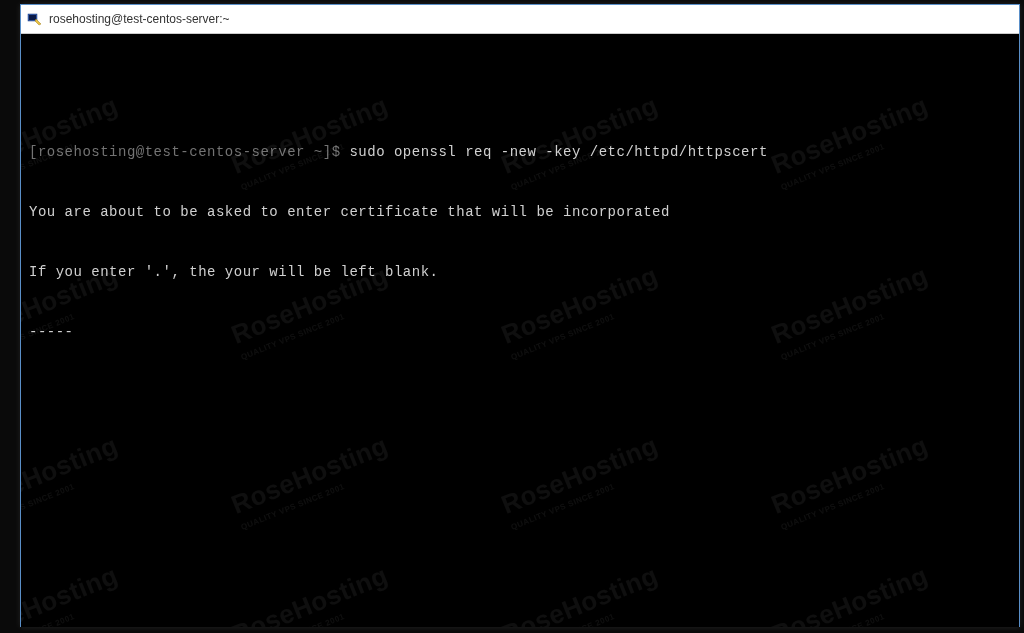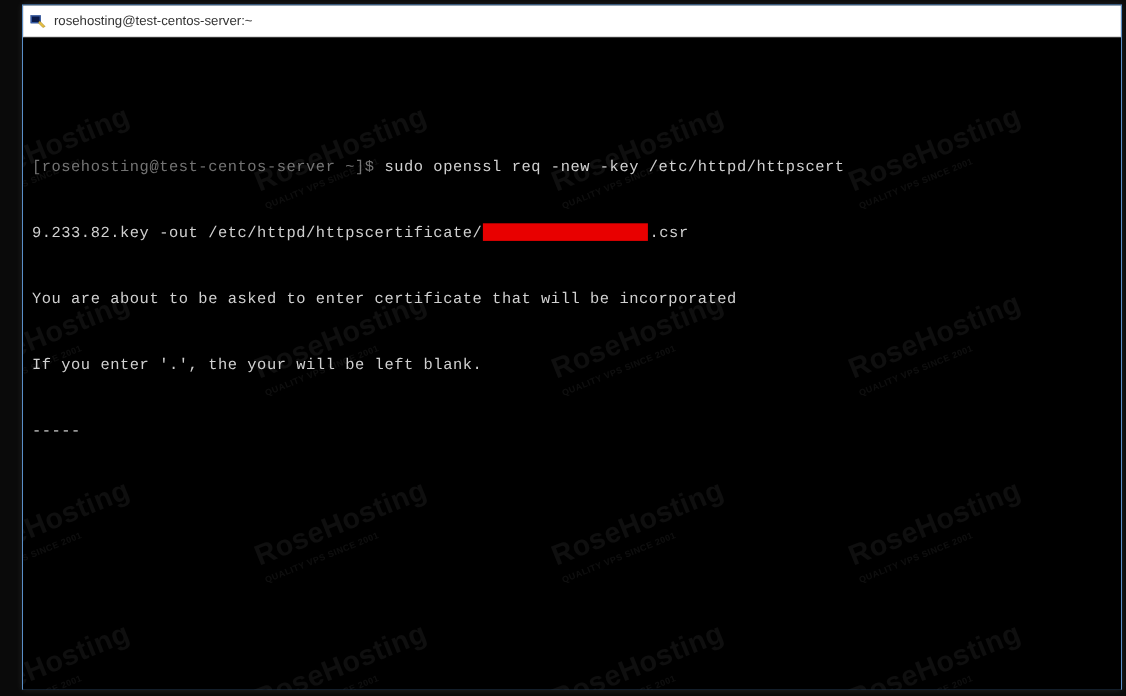--- a/index.html
+++ b/index.html
@@ -108,21 +108,20 @@
       <div class="wm" style="top:430px; left:210px;"><span class="brand">RoseHosting</span><span class="tag">QUALITY VPS SINCE 2001</span></div>
       <div class="wm" style="top:430px; left:480px;"><span class="brand">RoseHosting</span><span class="tag">QUALITY VPS SINCE 2001</span></div>
       <div class="wm" style="top:430px; left:750px;"><span class="brand">RoseHosting</span><span class="tag">QUALITY VPS SINCE 2001</span></div>
       <div class="wm" style="top:560px; left:-60px;"><span class="brand">RoseHosting</span><span class="tag">QUALITY VPS SINCE 2001</span></div>
       <div class="wm" style="top:560px; left:210px;"><span class="brand">RoseHosting</span><span class="tag">QUALITY VPS SINCE 2001</span></div>
       <div class="wm" style="top:560px; left:480px;"><span class="brand">RoseHosting</span><span class="tag">QUALITY VPS SINCE 2001</span></div>
       <div class="wm" style="top:560px; left:750px;"><span class="brand">RoseHosting</span><span class="tag">QUALITY VPS SINCE 2001</span></div>
     </div>
 
     <span class="term-row"><span class="green">[rosehosting@test-centos-server ~]$ </span><span>sudo openssl req -new -key /etc/httpd/httpscert</span></span>
-    <span class="term-row"><span>9.233.82.key -out /etc/httpd/httpscertificate/</span><span class="redact-inline" style="width:150px"></span><span>.csr</span></span>
     <span class="term-row">You are about to be asked to enter certificate that will be incorporated</span>
     <span class="term-row">If you enter '.', the your will be left blank.</span>
     <span class="term-row">-----</span>
     
     
     
     
     
     
     

